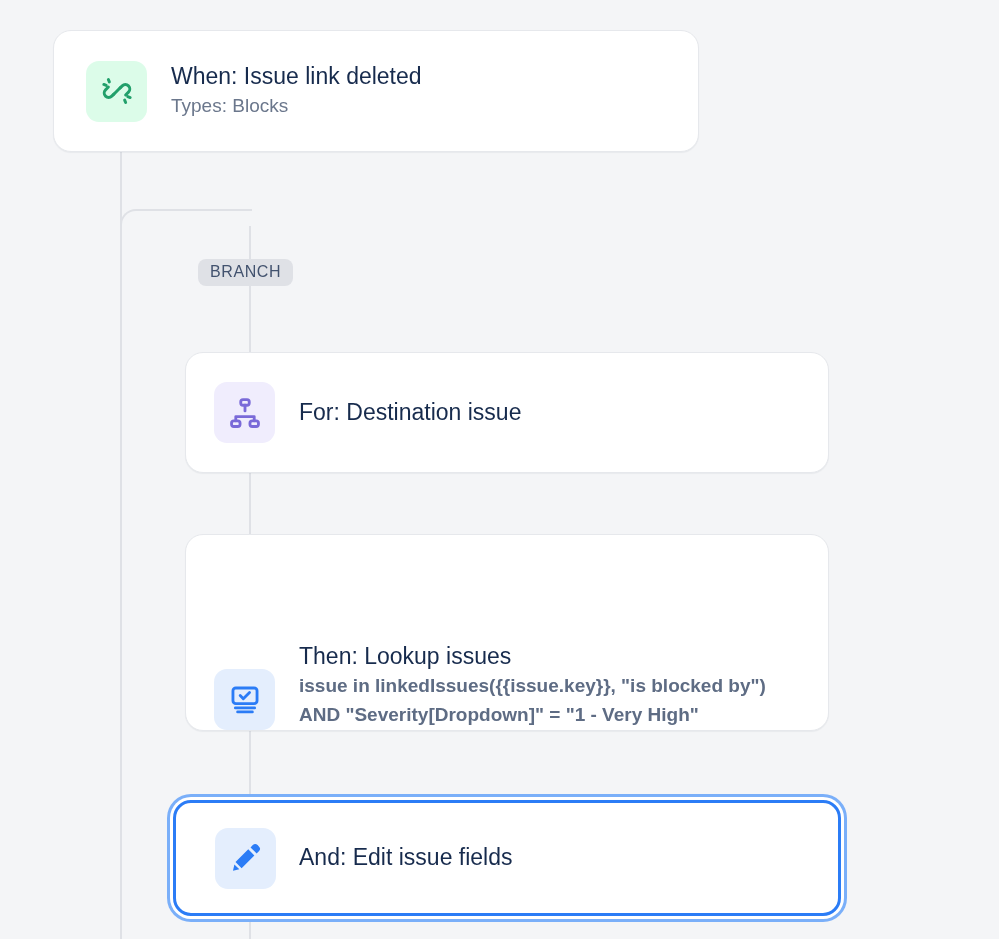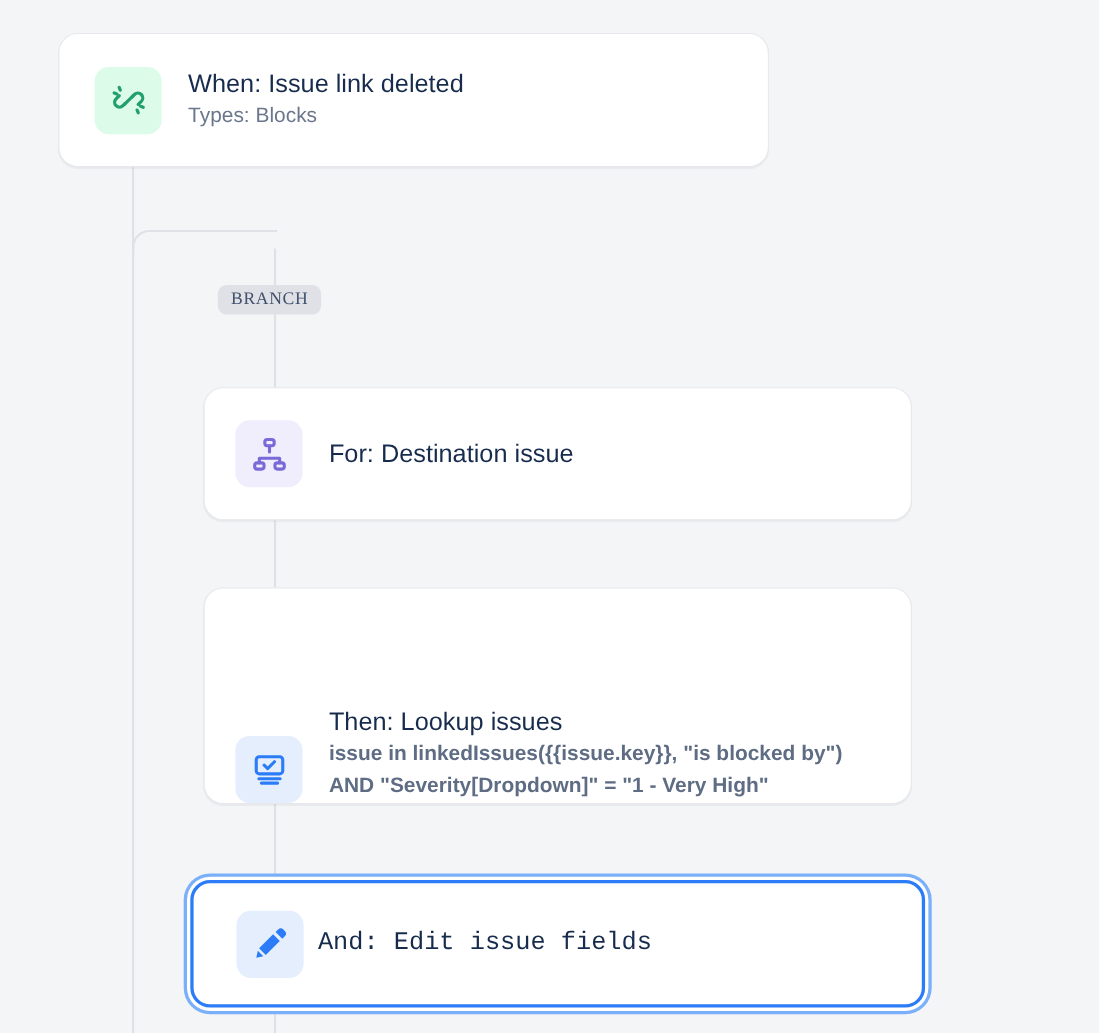--- a/index.html
+++ b/index.html
@@ -62,21 +62,20 @@
     position: absolute;
     left: 198px;
     top: 259px;
     padding: 5px 12px 6px;
     background: #dfe1e6;
     color: #42526e;
     border-radius: 8px;
     font-size: 16px;
     letter-spacing: 0.6px;
     line-height: 1;
-    font-family: Liberation Serif, serif;
   }
 
   
   .card {
     position: absolute;
     background: #ffffff;
     border: 1px solid #e6e8ec;
     border-radius: 18px;
     box-sizing: border-box;
     display: flex;
@@ -136,21 +135,21 @@
   .tile-purple { background: #f0edfd; }
   .tile-blue   { background: #e4eefd; }
 
   .icon-tile svg { display: block; }
 
   
   .card-body {
     margin-left: 24px;
     min-width: 0;
   }
-  #card-edit .card-body { margin-left: 13px; font-family: Liberation Mono, monospace; }
+  #card-edit .card-body { margin-left: 23px; }
   #card-lookup .card-body { margin-left: 24px; }
 
   .card-title {
     font-size: 23px;
     color: #172b4d;
     line-height: 1.28;
     white-space: nowrap;
   }
   .card-subtitle {
     font-size: 19px;

